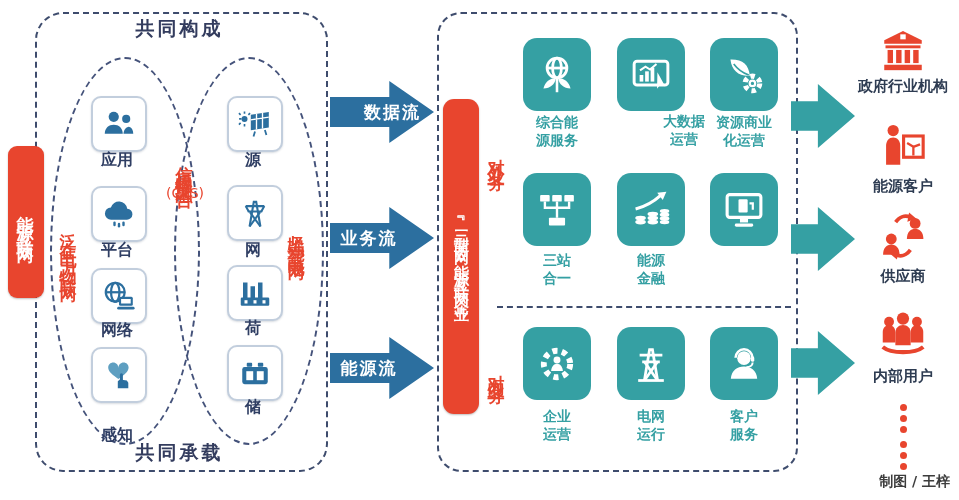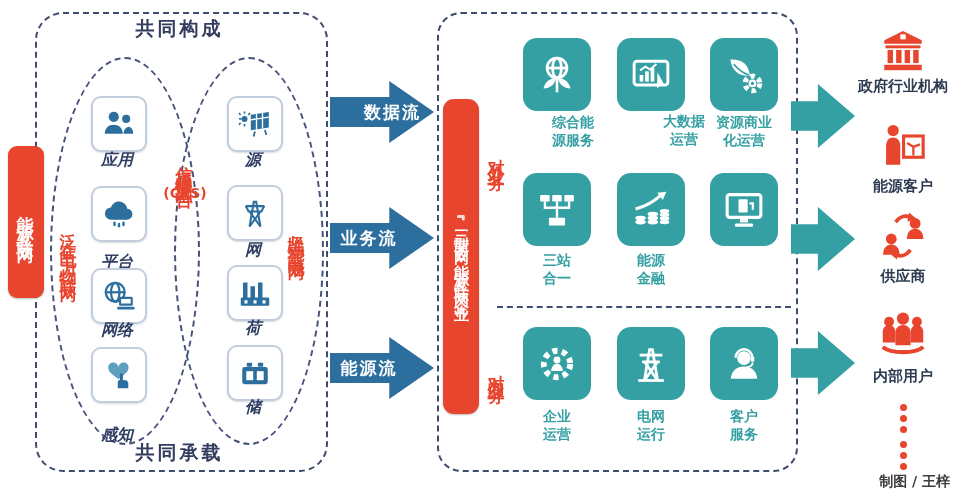--- a/index.html
+++ b/index.html
@@ -15,21 +15,21 @@
   
   .sec-title{width:289px;text-align:center;font-size:19px;font-weight:bold;color:#333c5e;letter-spacing:3px;}
   
   .red-pill{background:#e8452e;border-radius:9px;display:flex;align-items:center;justify-content:center;box-shadow:0 1px 2px rgba(0,0,0,.25);}
   .red-pill span{writing-mode:vertical-rl;text-orientation:mixed;color:#fff;font-weight:bold;}
   
   .vred{display:flex;align-items:center;justify-content:center;}
   .vred span{writing-mode:vertical-rl;text-orientation:mixed;color:#e8452e;font-weight:bold;font-size:17px;}
   
   .wtile{width:52px;height:52px;background:#fff;border:2px solid #c2cedd;border-radius:10px;display:flex;align-items:center;justify-content:center;box-shadow:0 1px 2px rgba(40,60,90,.18);}
-  .wlabel{width:72px;text-align:center;font-size:16px;font-weight:bold;color:#2f3e63;font-style:italic;}
+  .wlabel{width:72px;text-align:center;font-size:16px;font-weight:bold;color:#2f3e63;}
   
   .ttile{width:68px;height:73px;background:#35a0a3;border-radius:14px;display:flex;align-items:center;justify-content:center;}
   .tlabel{width:92px;text-align:center;font-size:14px;font-weight:bold;color:#35a0a3;line-height:18px;}
   
   .flow{width:104px;height:62px;background:#2c6f9f;display:flex;align-items:center;justify-content:center;padding-right:26px;box-sizing:border-box;
     clip-path:polygon(0 26%,57% 26%,57% 0,100% 50%,57% 100%,57% 74%,0 74%);}
   .flow span{color:#fff;font-weight:bold;font-size:17px;letter-spacing:2px;white-space:nowrap;}
   
   .tarrow{width:64px;height:64px;background:#35a0a3;
     clip-path:polygon(0 27%,42% 27%,42% 0,100% 50%,42% 100%,42% 73%,0 73%);}
@@ -54,21 +54,21 @@
   </div>
 
   <div class="abs ellipse" style="left:50px;top:57px;width:146px;height:384px;"></div>
   <div class="abs ellipse" style="left:174px;top:57px;width:146px;height:384px;"></div>
 
   <div class="abs vred" style="left:55px;top:148px;width:28px;height:204px;">
     <span style="letter-spacing:9px;">泛在电力物联网</span>
   </div>
   <div class="abs" style="left:163px;top:152px;width:44px;height:162px;display:flex;flex-direction:column;align-items:center;">
     <span style="writing-mode:vertical-rl;color:#e8452e;font-weight:bold;font-size:17px;letter-spacing:5px;">信息物理融合</span>
-    <span style="color:#e8452e;font-weight:bold;font-size:14px;margin-top:3px;">(CPS)</span>
+    <span style="color:#e8452e;font-weight:normal;font-size:14px;margin-top:3px;">(CPS)</span>
   </div>
   <div class="abs vred" style="left:283px;top:164px;width:28px;height:150px;">
     <span style="letter-spacing:6px;">坚强智能电网</span>
   </div>
 
   <div class="abs wtile" style="left:91px;top:96px;">
     <span>
         <svg viewBox="0 0 24 24" width="36" height="36">
       <circle cx="8.5" cy="7.2" r="3.4" fill="#2c6f9f"></circle>
       <path d="M2.5 18.5c0-3.8 2.7-6 6-6s6 2.2 6 6z" fill="#2c6f9f"></path>
@@ -84,21 +84,21 @@
         <svg viewBox="0 0 24 24" width="36" height="36">
       <path d="M6.8 15.8a4.1 4.1 0 0 1-.2-8.2 5.6 5.6 0 0 1 10.9.9 3.6 3.6 0 0 1-.4 7.3z" fill="#2c6f9f"></path>
       <g fill="#2c6f9f">
             <rect x="8.2" y="17" width="1.6" height="3.2" rx=".8"></rect>
             <rect x="11.2" y="17.8" width="1.6" height="3.2" rx=".8"></rect>
             <rect x="14.2" y="17" width="1.6" height="3.2" rx=".8"></rect>
           </g>
     </svg>
       </span>
   </div>
-  <div class="abs wlabel" style="left:81px;top:252px;">平台</div>
+  <div class="abs wlabel" style="left:81px;top:240px;">平台</div>
 
   <div class="abs wtile" style="left:91px;top:268px;">
     <span>
         <svg viewBox="0 0 24 24" width="36" height="36">
       <g fill="none" stroke="#2c6f9f" stroke-width="1.5">
         <circle cx="9.5" cy="9.5" r="6.3"></circle>
             <ellipse cx="9.5" cy="9.5" rx="2.8" ry="6.3"></ellipse>
             <path d="M3.2 9.5h12.6"></path>
       </g>
       <rect x="12" y="12.5" width="9.2" height="6" rx="1" fill="#2c6f9f"></rect>
@@ -214,21 +214,21 @@
             <circle cx="12" cy="8.2" r="5.4"></circle>
             <ellipse cx="12" cy="8.2" rx="2.4" ry="5.4"></ellipse>
             <path d="M6.6 8.2h10.8"></path>
           </g>
       <path d="M11.4 13.8c-.6 3.4-3 5.4-6.8 5.6 1-3.8 3.4-5.6 6.8-5.6z" fill="#fff"></path>
       <path d="M12.6 13.8c.6 3.4 3 5.4 6.8 5.6-1-3.8-3.4-5.6-6.8-5.6z" fill="#fff"></path>
       <rect x="11.3" y="13.4" width="1.4" height="8" fill="#fff"></rect>
     </svg>
       </span>
   </div>
-  <div class="abs tlabel" style="left:527px;top:113px;">
+  <div class="abs tlabel" style="left:511px;top:113px;">
     <div>综合能</div>
     <div>源服务</div>
   </div>
 
   <div class="abs ttile" style="left:617px;top:38px;">
     <span>
         <svg viewBox="0 0 24 24" width="44" height="44">
       <rect x="2.8" y="4.5" width="18.4" height="13" rx="1.6" fill="none" stroke="#fff" stroke-width="1.6"></rect>
       <g fill="#fff">
             <rect x="5.8" y="12" width="2" height="3.6"></rect>

